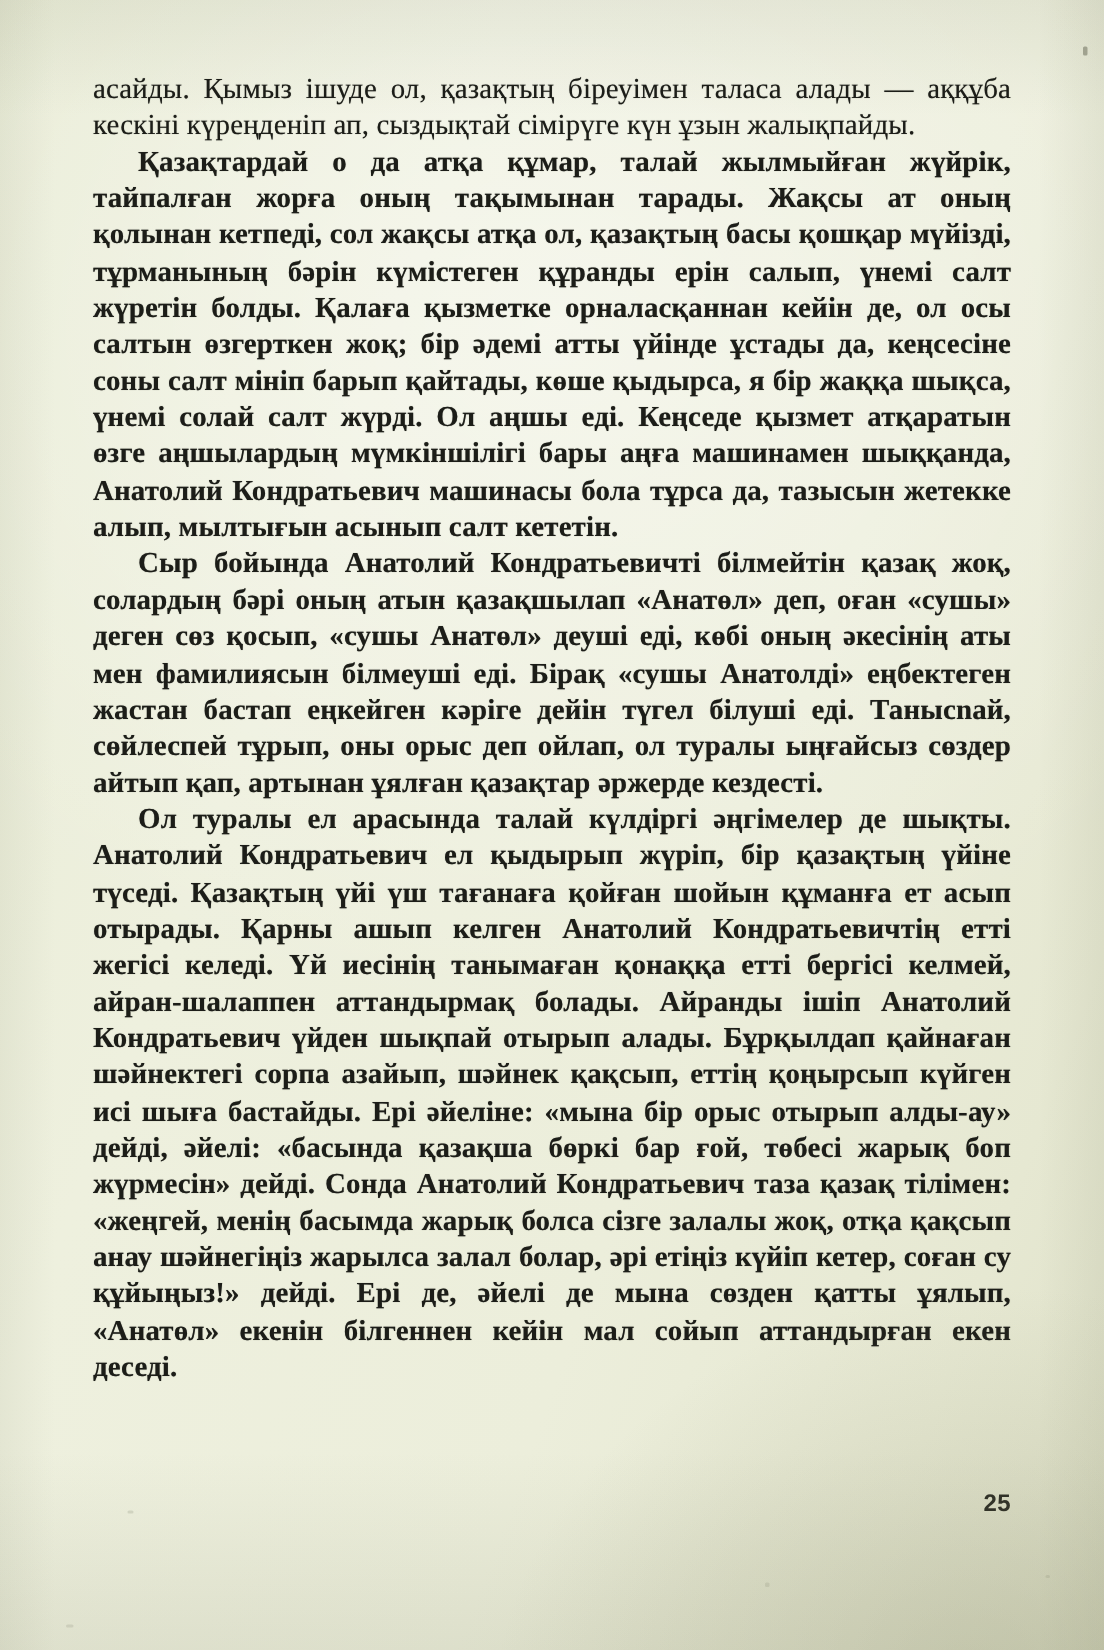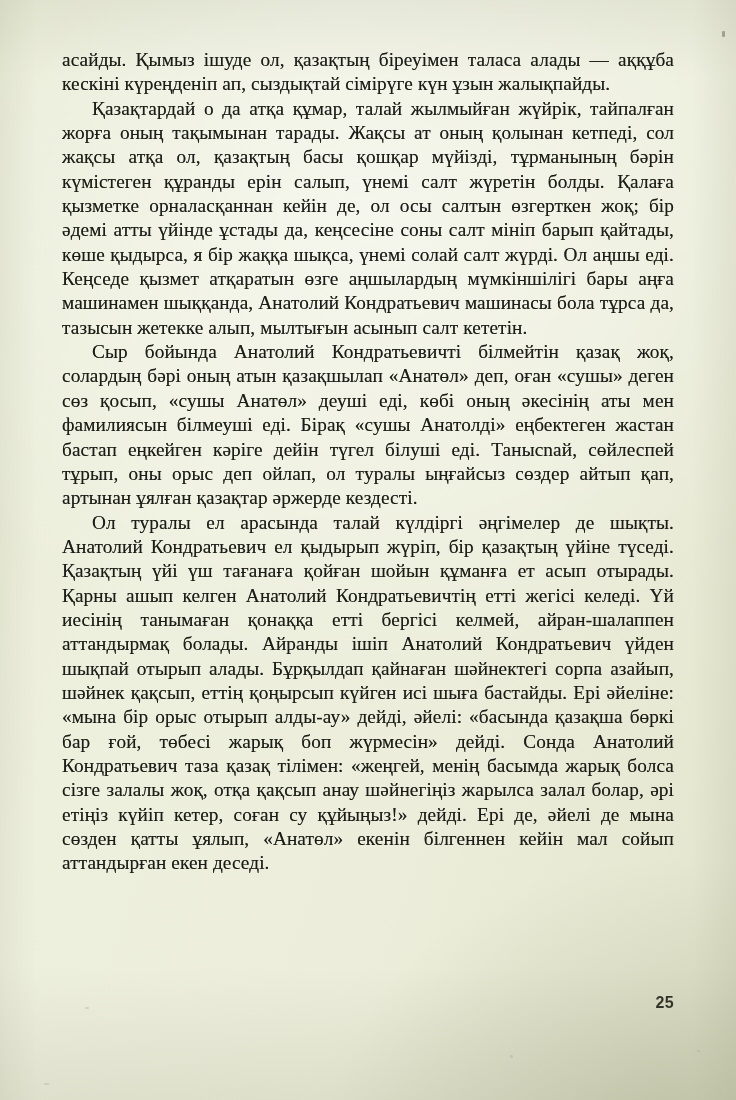--- a/index.html
+++ b/index.html
@@ -69,20 +69,21 @@
   }
 
   .para {
     margin: 0;
     text-align: justify;
     text-indent: 0;
     hyphens: manual;
   }
   .para.indent {
     text-indent: 30px;
+    font-weight: bold;
   }
 
   
   #text-block {
     text-shadow: 0 0 0.55px rgba(28,29,24,0.55);
   }
 
   #page-number {
     position: absolute;
     right: 62px;

